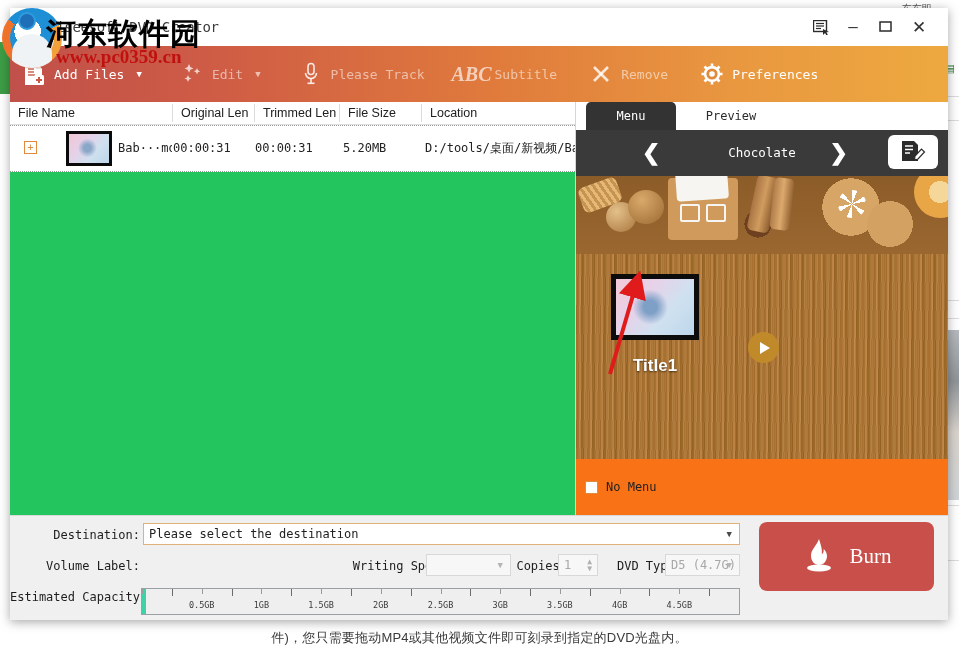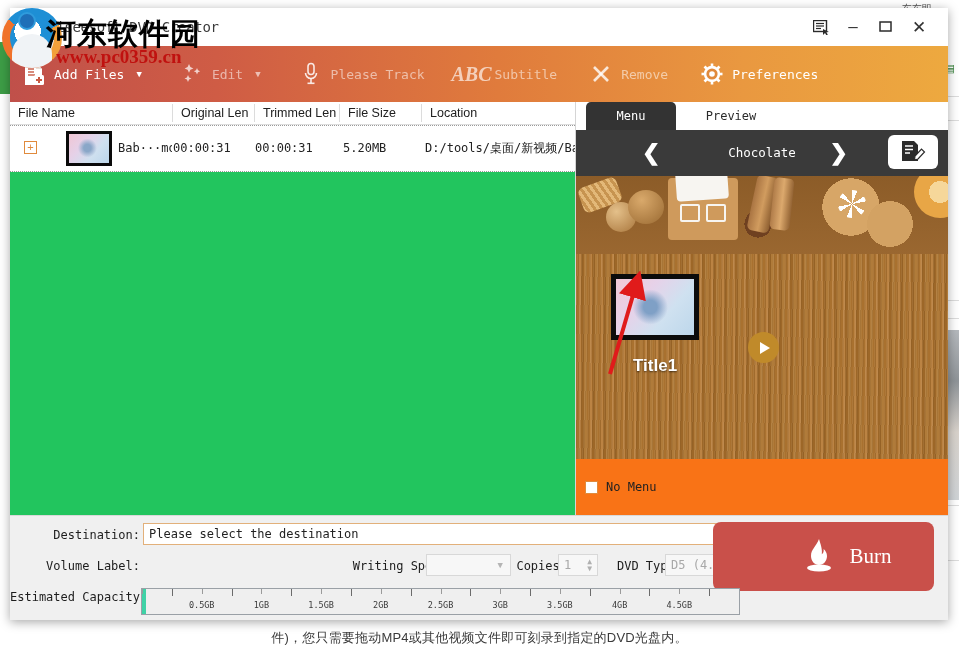--- a/index.html
+++ b/index.html
@@ -198,21 +198,21 @@
     position:absolute;left:141px;top:588px;width:599px;height:27px;background:#efefef;
     border:1px solid #9aa0a6;box-sizing:border-box;overflow:hidden;
   }
   #cap-fill{position:absolute;left:0;top:0;width:4px;height:100%;background:#3fd2a6;}
   .tick{position:absolute;top:0;width:1px;height:7px;background:#6b6b6b;}
   .tick.minor{height:5px;background:#9a9a9a;}
   .ticklabel{position:absolute;top:11px;font-size:8.5px;color:#3a3a3a;
     font-family:"DejaVu Sans Mono", monospace;transform:translateX(-50%);white-space:nowrap;}
   #burn-btn{
     position:absolute;right:14px;top:6px;width:175px;height:69px;background:#c9504a;border-radius:8px;
-    display:flex;align-items:center;justify-content:center;gap:14px;cursor:default;padding-left:46px;
+    display:flex;align-items:center;justify-content:center;gap:14px;cursor:default;
   }
   #burn-label{color:#ffffff;font-size:21px;font-family:"Liberation Serif", serif;}
   
   #wm-logo{
     position:absolute;left:2px;top:8px;width:60px;height:60px;border-radius:50%;
     background:conic-gradient(from 200deg,#f0722a 0 30%,#1e8fd5 30% 62%,#f2a03a 62% 82%,#e8622a 82% 100%);
     overflow:hidden;
   }
   #wm-logo .inner-c{
     position:absolute;left:8px;top:8px;width:44px;height:44px;border-radius:50%;

